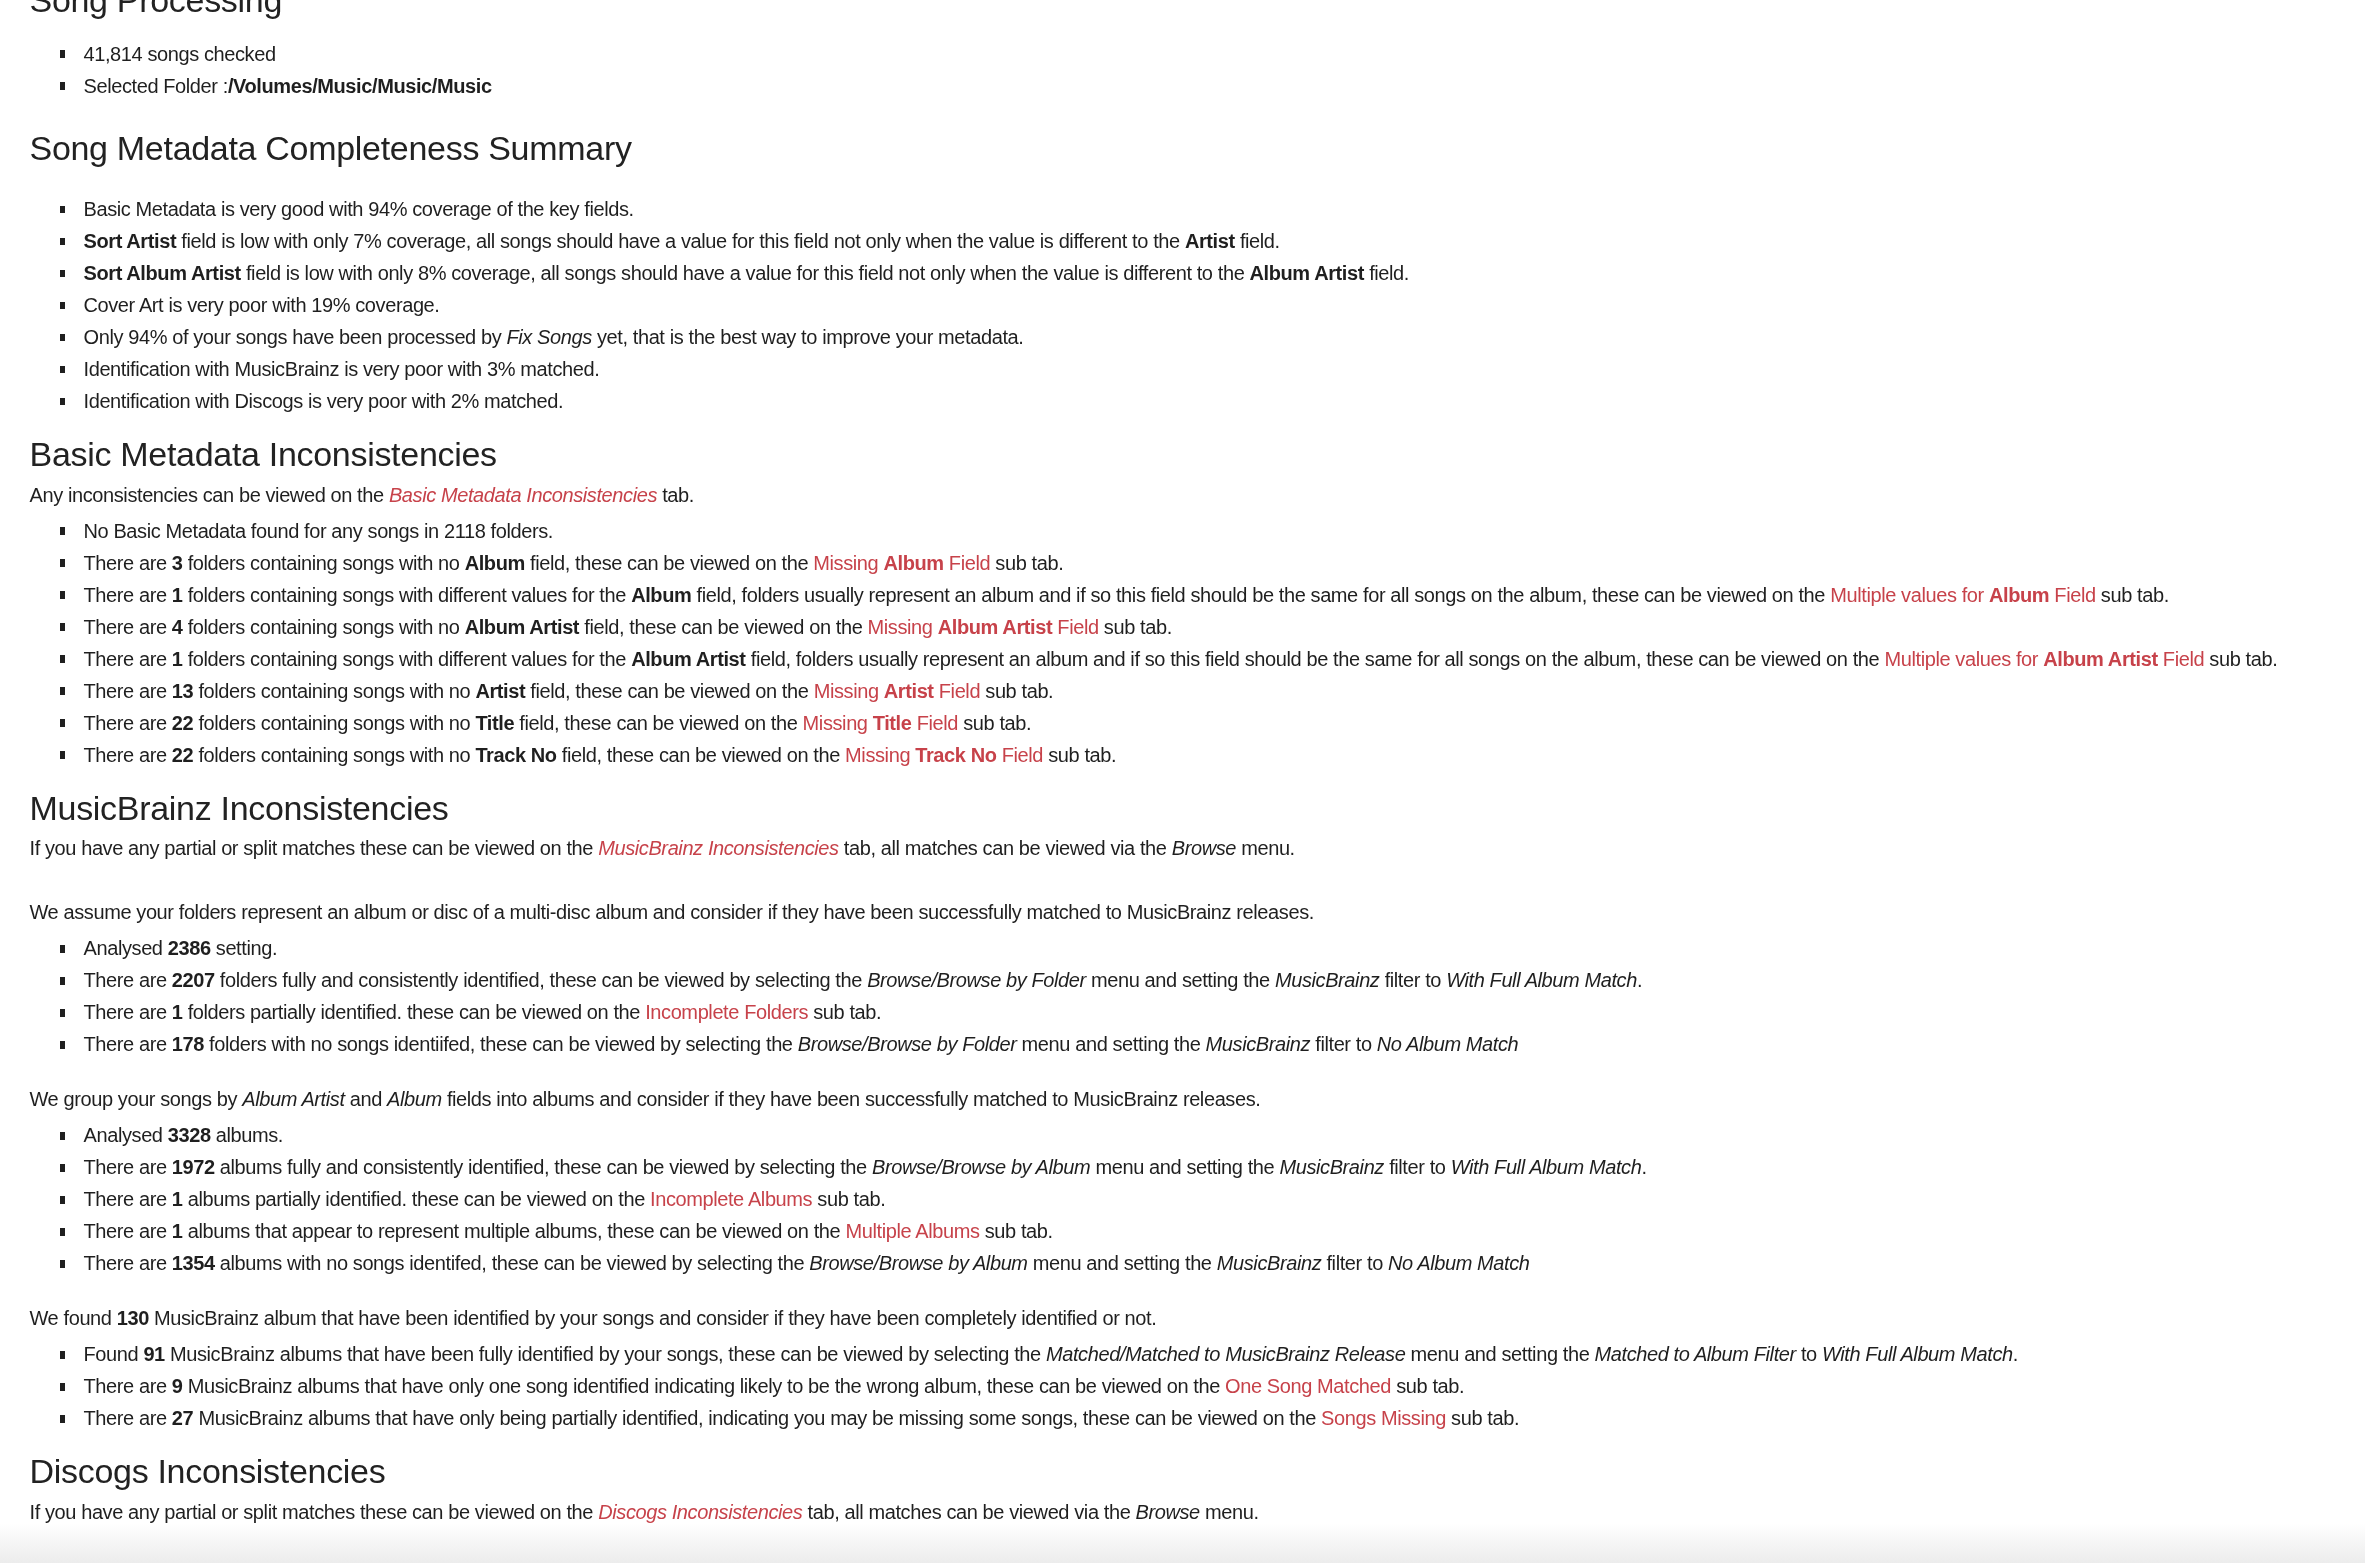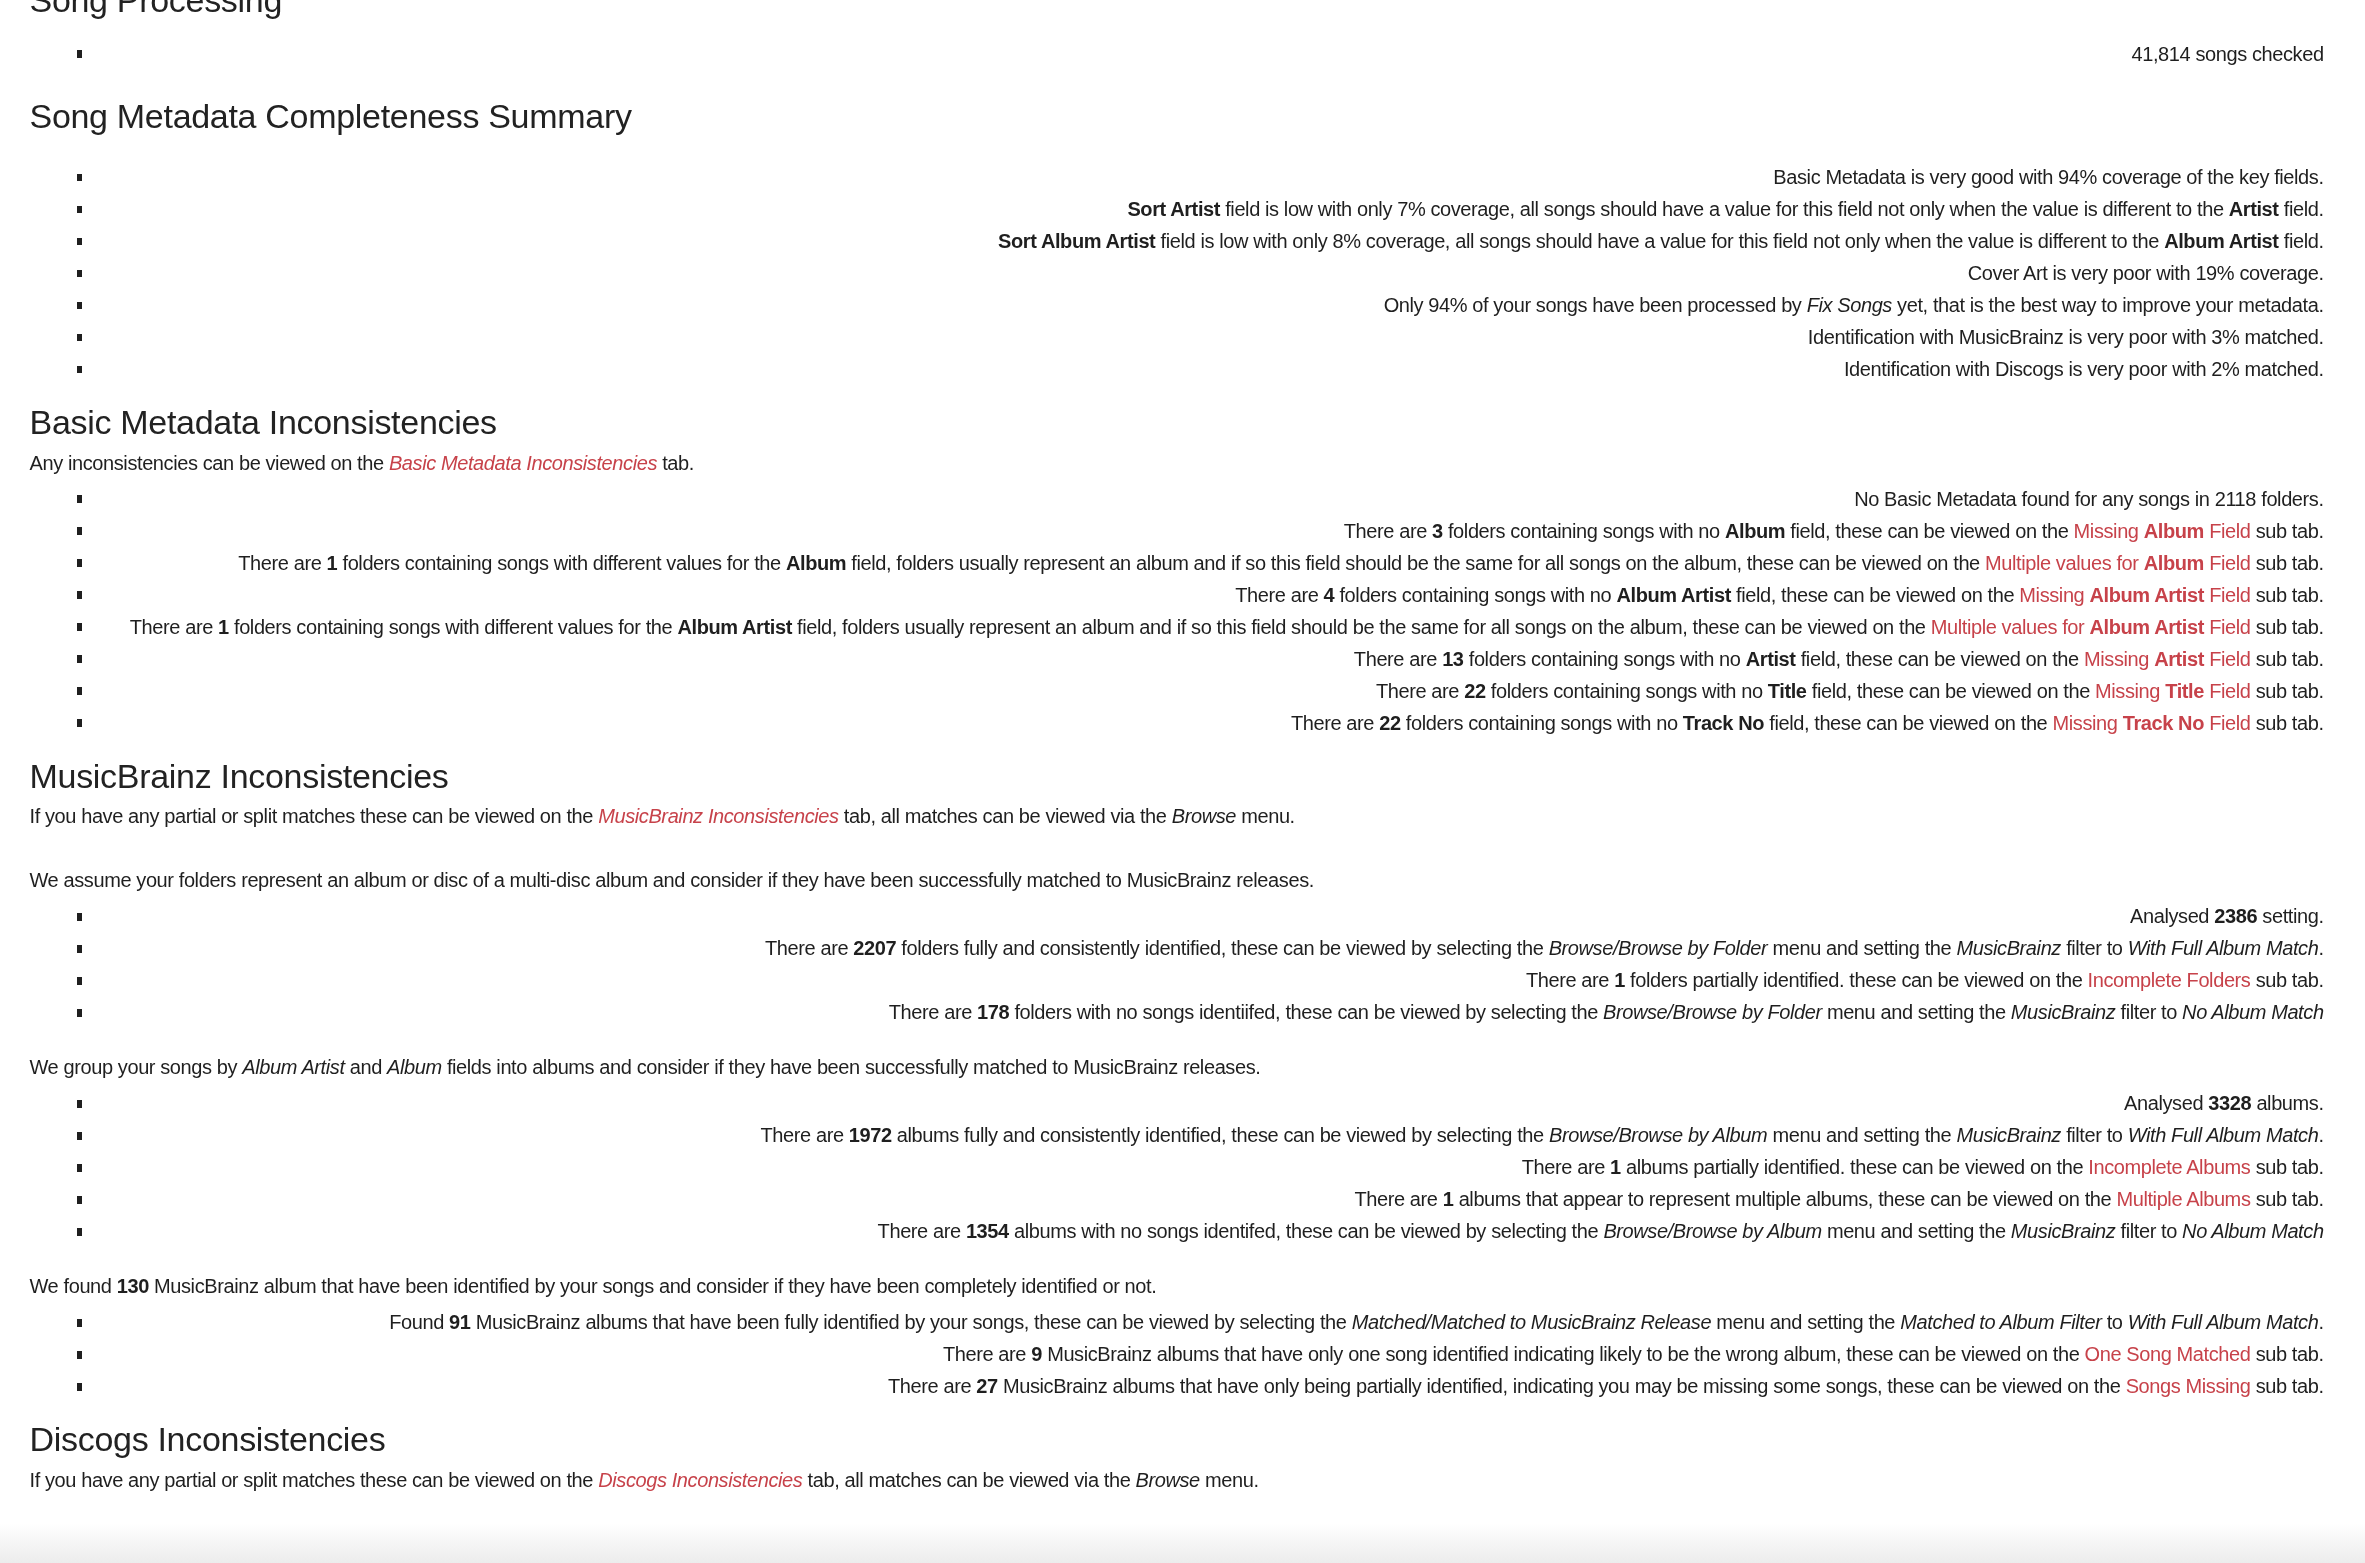--- a/index.html
+++ b/index.html
@@ -8,21 +8,21 @@
     background:#ffffff; color:#1f1f1f;
     font-family:"Liberation Sans", sans-serif;
     font-size:20px; letter-spacing:-0.4px;
   }
   .page { position:absolute; left:29.5px; top:-17.4px; right:0; }
   h2 {
     font-weight:normal; font-size:34px; margin:0; line-height:35px;
     color:#222; letter-spacing:-0.3px;
   }
   p { margin:0; line-height:32px; }
-  ul { list-style:none; margin:17px; padding:0 12px 0 54px;text-align:right; }
+  ul { list-style:none; margin:0; padding:0 12px 0 54px; }
   li { position:relative; line-height:32px; padding-right:13.4px; }
   li::before {
     content:""; position:absolute; left:-24px; top:12.7px;
     width:5.4px; height:7.4px; background:#1f1f1f;
   }
   b { font-weight:bold; }
   i { }
   .lnk { color:#c7424a; cursor:pointer; }
   .gap-h { margin-top:27px; }
   .fade {
@@ -31,20 +31,21 @@
   }
 </style>
 </head>
 <body>
 
 <div class="page">
 
   <h2>Song Processing</h2>
   <ul style="margin-top:20px;">
     <li><span>41,814 songs checked</span></li>
+    <li><span>Selected Folder :</span><b>/Volumes/Music/Music/Music</b></li>
   </ul>
 
   <h2 class="gap-h" style="margin-top:29.5px;">Song Metadata Completeness Summary</h2>
   <ul style="margin-top:27px;">
     <li><span>Basic Metadata is very good with 94% coverage of the key fields.</span></li>
     <li><b>Sort Artist</b><span> field is low with only 7% coverage, all songs should have a value for this field not only when the value is different to the </span><b>Artist</b><span> field.</span></li>
     <li><b>Sort Album Artist</b><span> field is low with only 8% coverage, all songs should have a value for this field not only when the value is different to the </span><b>Album Artist</b><span> field.</span></li>
     <li><span>Cover Art is very poor with 19% coverage.</span></li>
     <li><span>Only 94% of your songs have been processed by </span><i>Fix Songs</i><span> yet, that is the best way to improve your metadata.</span></li>
     <li><span>Identification with MusicBrainz is very poor with 3% matched.</span></li>

